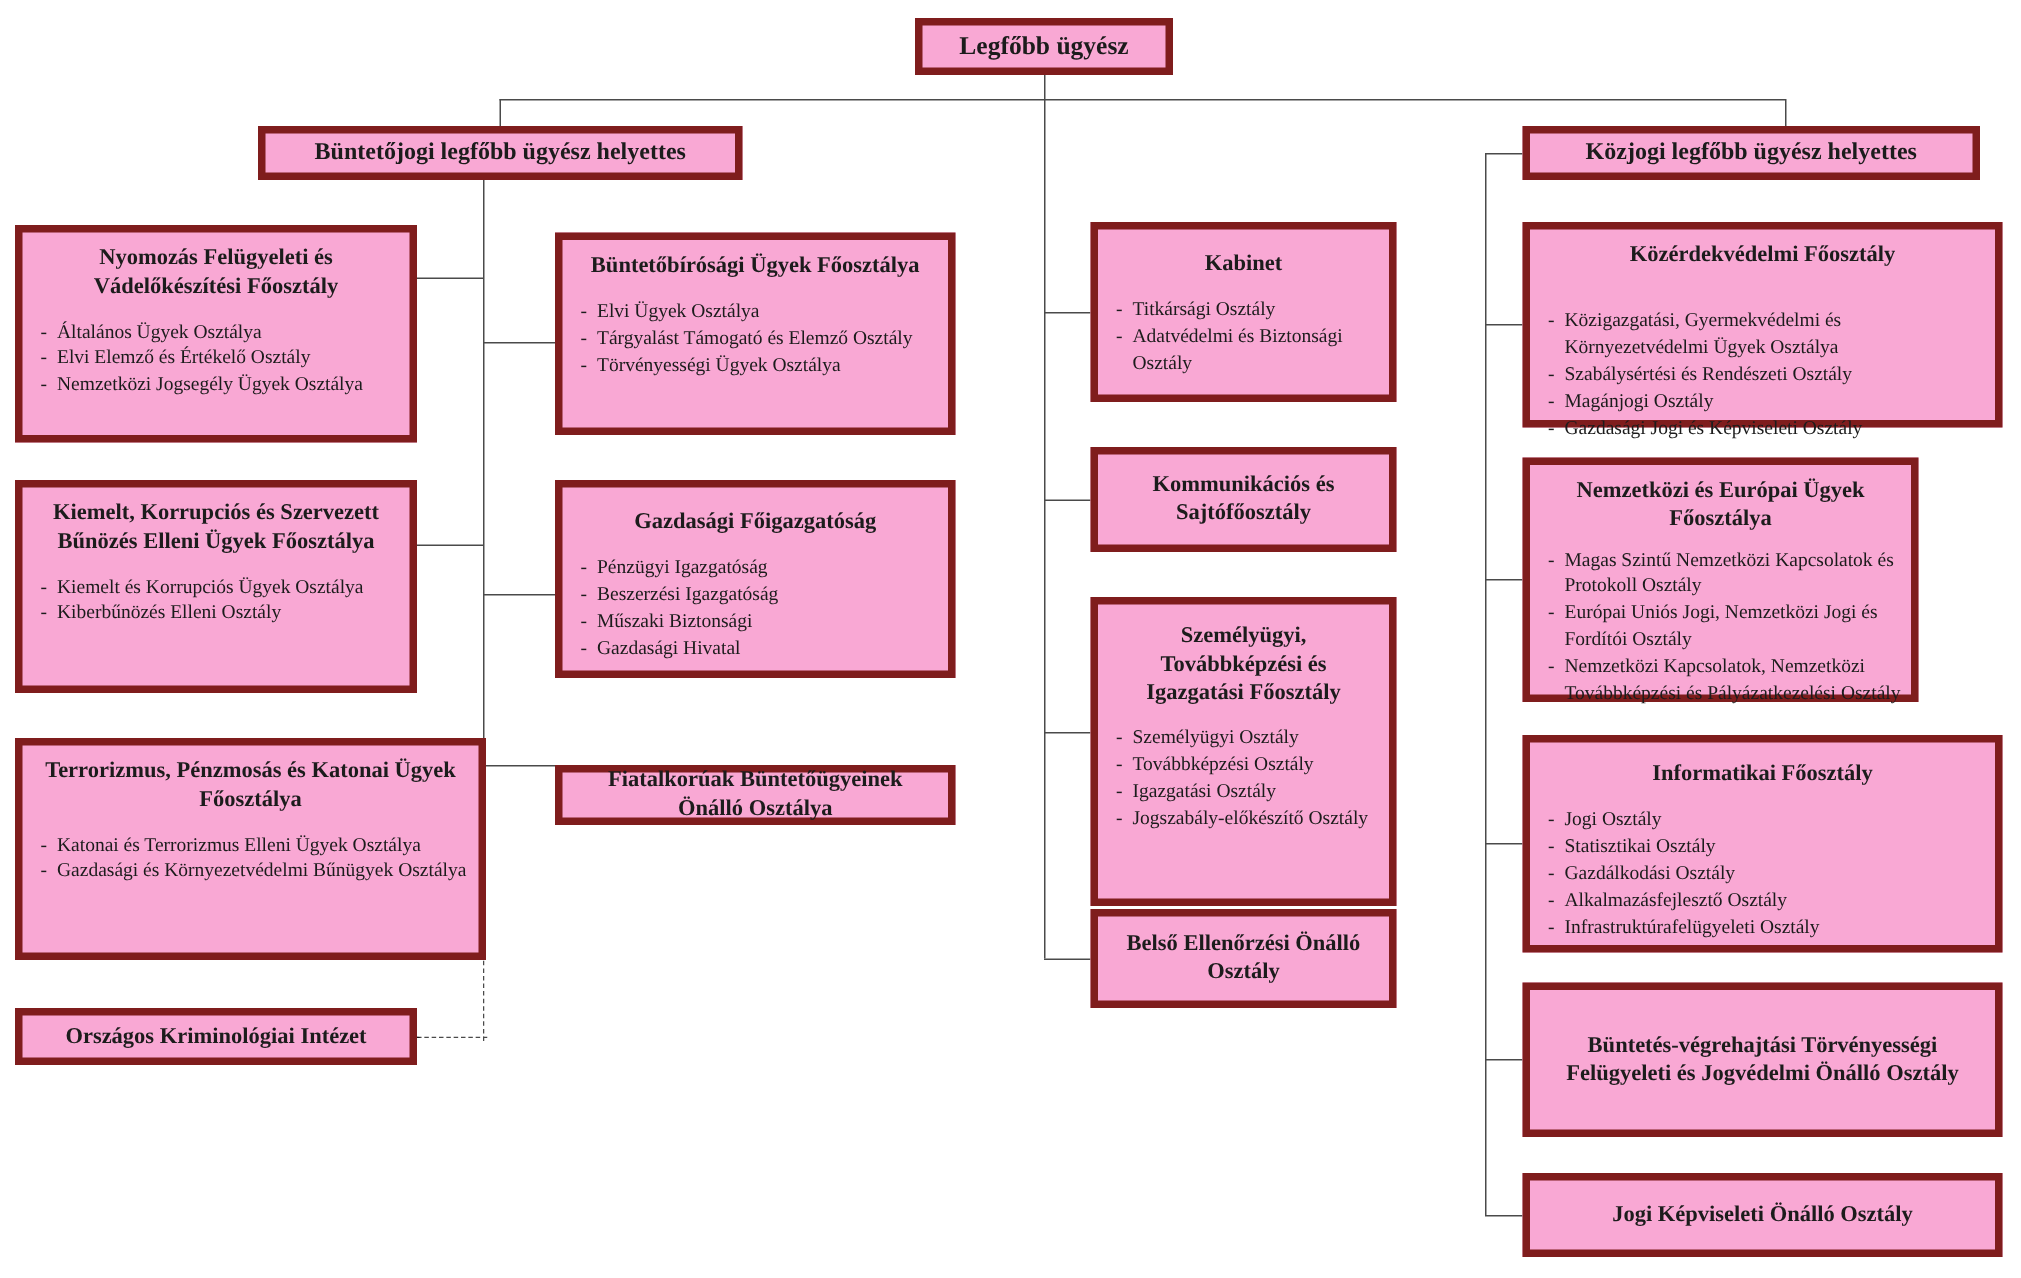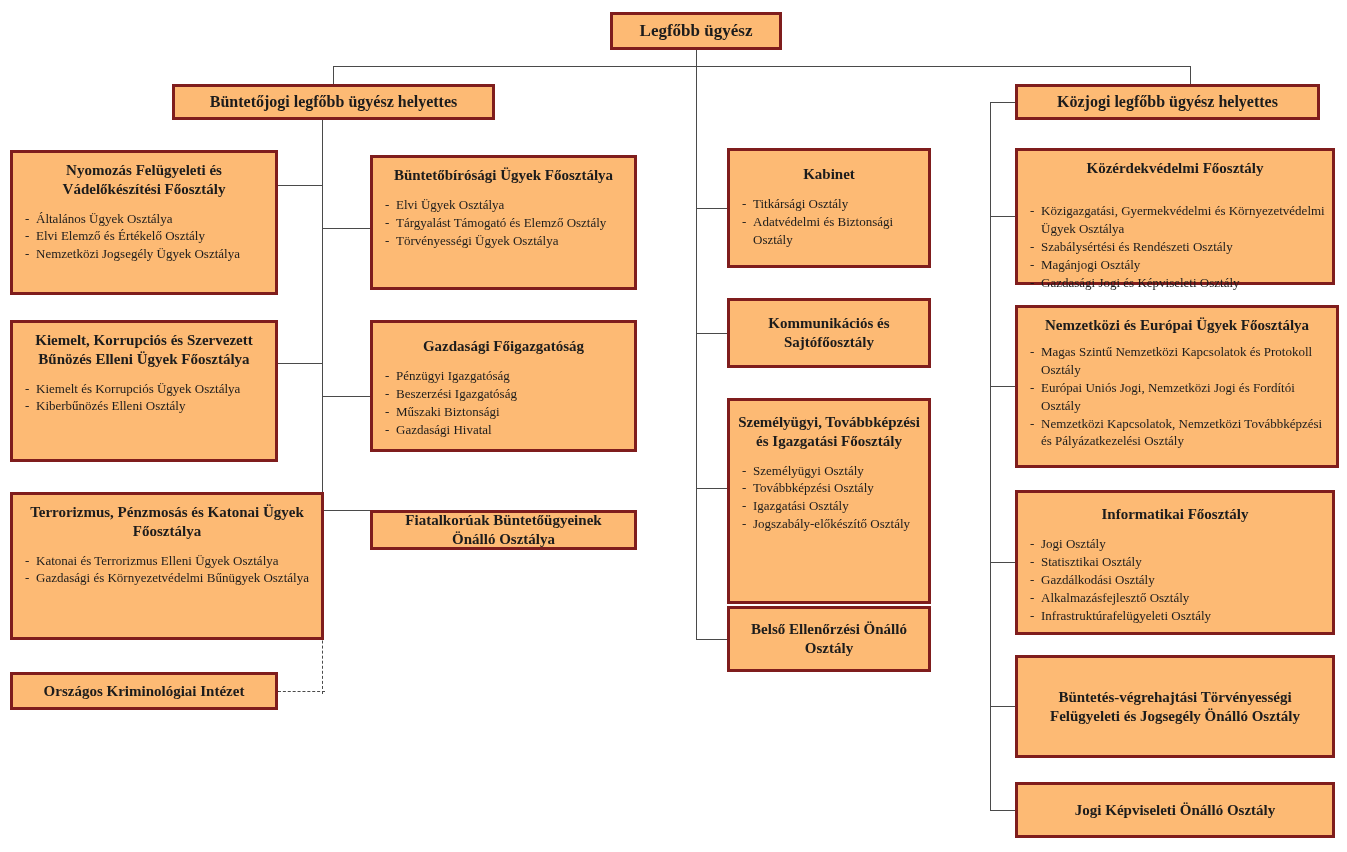--- a/index.html
+++ b/index.html
@@ -2,21 +2,21 @@
 <html><head>
 <meta charset="utf-8">
 <style>
   html,body { margin:0; padding:0; background:#ffffff; }
   .stage {
     position:relative; width:1347px; height:852px; background:#ffffff;
     font-family:"Liberation Serif","DejaVu Serif",serif; color:#1c1c1c;
     overflow:hidden;
   }
   .box {
-    position:absolute; border:3px solid #7f1d1d; background:#fdba74;
+    position:absolute; border:5px solid #7f1d1d; background:#f9a8d4;
     box-sizing:border-box;
   }
   .box.centered { display:flex; align-items:center; justify-content:center; }
   .btitle {
     font-weight:bold; text-align:center; font-size:15px; line-height:1.25;
     padding:8px 8px 0 8px;
   }
   .box.centered .btitle { padding:0 10px; }
   .items {
     font-size:13px; line-height:1.38; padding:0 6px 6px 10px; margin-top:11px;
@@ -156,41 +156,41 @@
   <div class="box" style="left:1015px;top:148px;width:320px;height:137px">
     <div class="btitle">Közérdekvédelmi Főosztály</div>
     <div class="items" style="margin-top:24px">
       <div class="item">Közigazgatási, Gyermekvédelmi és Környezetvédelmi Ügyek Osztálya</div>
       <div class="item">Szabálysértési és Rendészeti Osztály</div>
       <div class="item">Magánjogi Osztály</div>
       <div class="item">Gazdasági Jogi és Képviseleti Osztály</div>
     </div>
   </div>
 
-  <div class="box" style="left:1015px;top:305px;width:324px;height:163px">
+  <div class="box" style="left:1015px;top:305px;width:264px;height:163px">
     <div class="btitle">Nemzetközi és Európai Ügyek Főosztálya</div>
     <div class="items" style="margin-top:8px">
       <div class="item">Magas Szintű Nemzetközi Kapcsolatok és Protokoll Osztály</div>
       <div class="item">Európai Uniós Jogi, Nemzetközi Jogi és Fordítói Osztály</div>
       <div class="item">Nemzetközi Kapcsolatok, Nemzetközi Továbbképzési és Pályázatkezelési Osztály</div>
     </div>
   </div>
 
   <div class="box" style="left:1015px;top:490px;width:320px;height:145px">
     <div class="btitle" style="padding-top:12px">Informatikai Főosztály</div>
     <div class="items">
       <div class="item">Jogi Osztály</div>
       <div class="item">Statisztikai Osztály</div>
       <div class="item">Gazdálkodási Osztály</div>
       <div class="item">Alkalmazásfejlesztő Osztály</div>
       <div class="item">Infrastruktúrafelügyeleti Osztály</div>
     </div>
   </div>
 
   <div class="box centered" style="left:1015px;top:655px;width:320px;height:103px">
-    <div class="btitle">Büntetés-végrehajtási Törvényességi Felügyeleti és Jogsegély Önálló Osztály</div>
+    <div class="btitle">Büntetés-végrehajtási Törvényességi Felügyeleti és Jogvédelmi Önálló Osztály</div>
   </div>
 
   <div class="box centered" style="left:1015px;top:782px;width:320px;height:56px">
     <div class="btitle">Jogi Képviseleti Önálló Osztály</div>
   </div>
 
 </div>
 
 </body></html>

